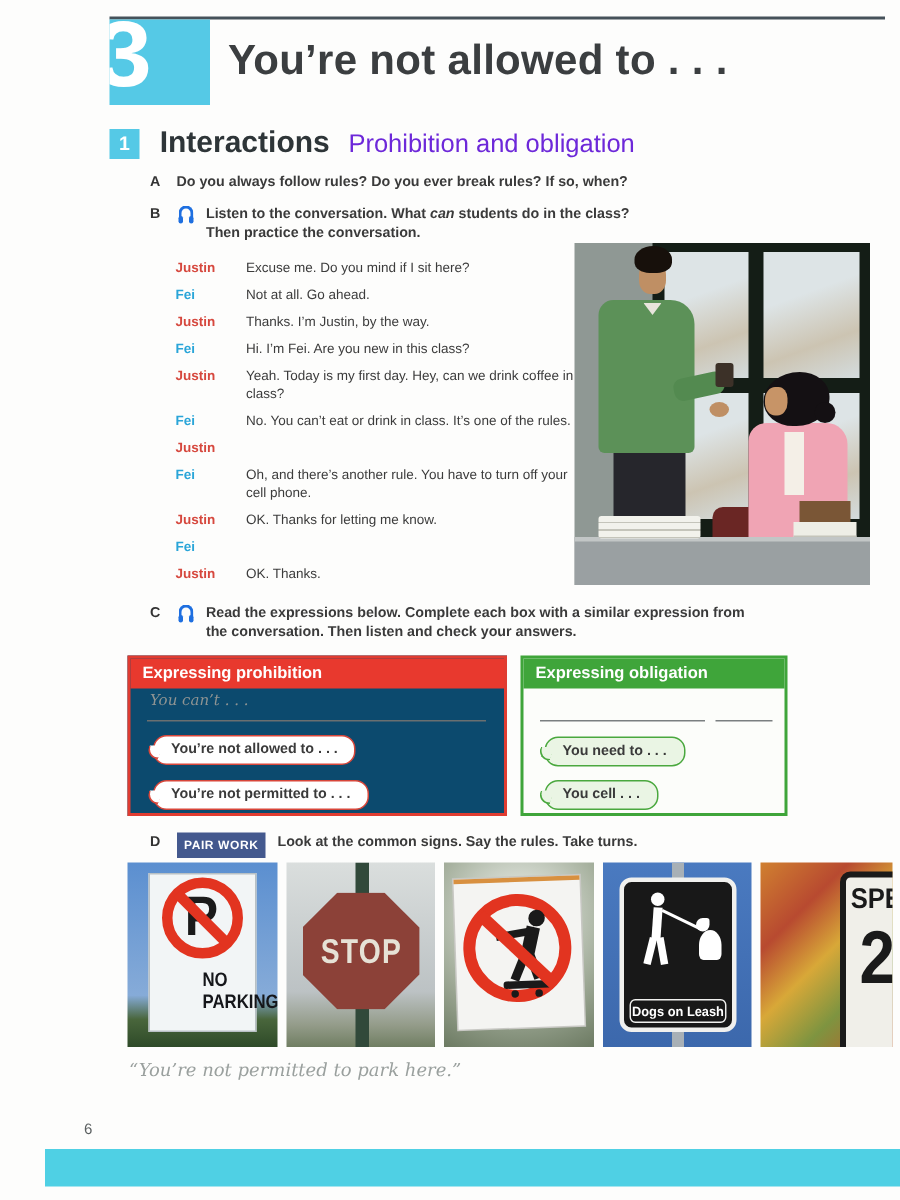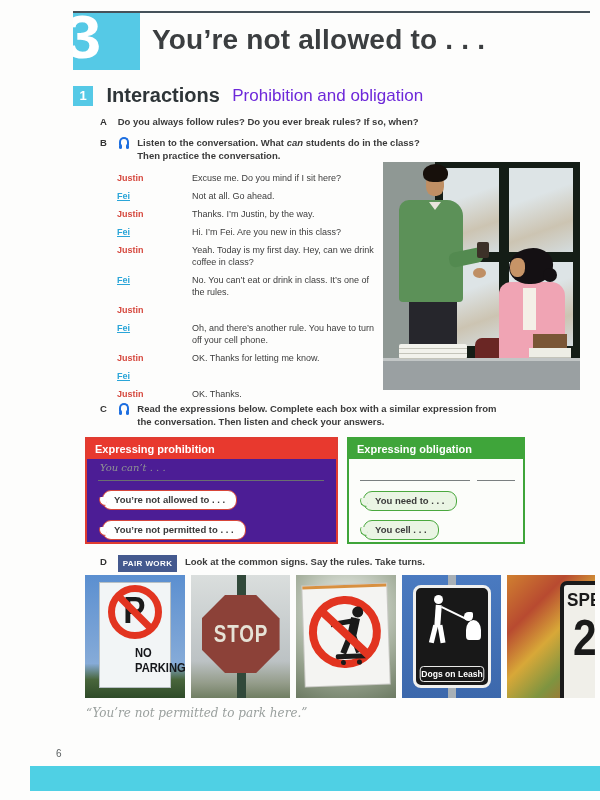--- a/index.html
+++ b/index.html
@@ -27,23 +27,23 @@
   .exC { left:100px; top:402px; }
   .exD { left:100px; top:555px; }
   .hp { display:inline-block; position:relative; width:13px; height:11px; margin-right:4px; vertical-align:top; }
   .hp-band { position:absolute; left:1px; top:1px; width:10px; height:8px; border:2px solid #1e6fe0; border-bottom:none; border-radius:6px 6px 0 0; }
   .hp-band:before, .hp-band:after { content:""; position:absolute; bottom:-4px; width:3px; height:5px; background:#1e6fe0; border-radius:2px; }
   .hp-band:before { left:-2px; } .hp-band:after { right:-2px; }
   .badge { display:inline-block; background:#44598e; color:#fff; font-size:8px; font-weight:bold; padding:2px 5px 2px; letter-spacing:.4px; vertical-align:top; margin-right:5px; }
 
   
   .convo { position:absolute; left:117px; top:172px; width:266px; }
-  .row { display:flex; margin-bottom:6px;gap:28px; }
+  .row { display:flex; margin-bottom:6px; }
   .spk { flex:0 0 47px; font-size:9px; font-weight:bold; line-height:12px; }
-  .spk.j { color:#d6483e; } .spk.f { color:#2aa5d8;text-decoration:underline; }
+  .spk.j { color:#d6483e; } .spk.f { color:#2aa5d8; }
   .dlg { flex:1; font-size:9px; color:#3c3c3c; line-height:12px; }
 
   
   .photo { position:absolute; left:383px; top:162px; width:197px; height:228px; background:#8f9894; overflow:hidden; }
   .photo div { position:absolute; }
   .ph-win { left:52px; top:0; width:145px; height:196px; background:#141d16; }
   .ph-pane { background:linear-gradient(160deg,#dde4e6 35%,#ccc4b2 70%,#d4dcde); }
   .p1 { left:60px; top:6px;  width:56px; height:84px; }
   .p2 { left:126px; top:6px; width:64px; height:84px; }
   .p3 { left:60px; top:100px; width:56px; height:84px; }
@@ -62,21 +62,21 @@
   .w-body { left:116px; top:120px; width:66px; height:78px; background:#f0a4b4; border-radius:12px 14px 0 0; }
   .w-shirt { left:140px; top:126px; width:13px; height:42px; background:#f4efe7; }
   .ph-ch1 { left:92px; top:176px; width:38px; height:22px; background:#6a2624; border-radius:7px 7px 0 0; }
   .ph-ch2 { left:148px; top:198px; width:49px; height:30px; background:#7c3230; }
   .ph-tbl { left:0; top:196px; width:197px; height:32px; background:#9aa0a2; border-top:3px solid #c2c6c6; }
   .ph-bks { left:16px; top:182px; width:68px; height:15px; background:repeating-linear-gradient(180deg,#f2f2ec 0 4px,#c4c4ba 4px 5px); border-radius:2px; }
   .ph-box { left:150px; top:172px; width:34px; height:14px; background:#7a5636; }
   .ph-bk2 { left:146px; top:186px; width:42px; height:11px; background:#eeeee6; border-bottom:2px solid #c4c4ba; }
 
   
-  .box { position:absolute; top:437px; border:2px solid; background:#4c1d95; }
+  .box { position:absolute; top:437px; border:2px solid; background:#0c4a6e; }
   .box-hd { height:20px; color:#fff; font-size:11px; font-weight:bold; line-height:20px; padding-left:8px; }
   .red-box { left:85px; width:253px; height:107px; border-color:#e03c31; }
   .red-box .box-hd { background:#e8392e; }
   .green-box { left:347px; width:178px; height:107px; border-color:#3fa53a; background:#fcfdfa; }
   .green-box .box-hd { background:#3fa53a; }
   .box-bd { position:relative; height:85px; }
   .hand { position:absolute; left:13px; top:3px; font-family:"DejaVu Serif", serif; font-style:italic; font-size:10px; color:#8f9493; }
   .ans-line { position:absolute; top:21px; height:1px; background:#6a6f70; }
   .rl1 { left:11px; width:226px; } 
   .gl1 { left:11px; width:110px; background:#7a7f80; }

